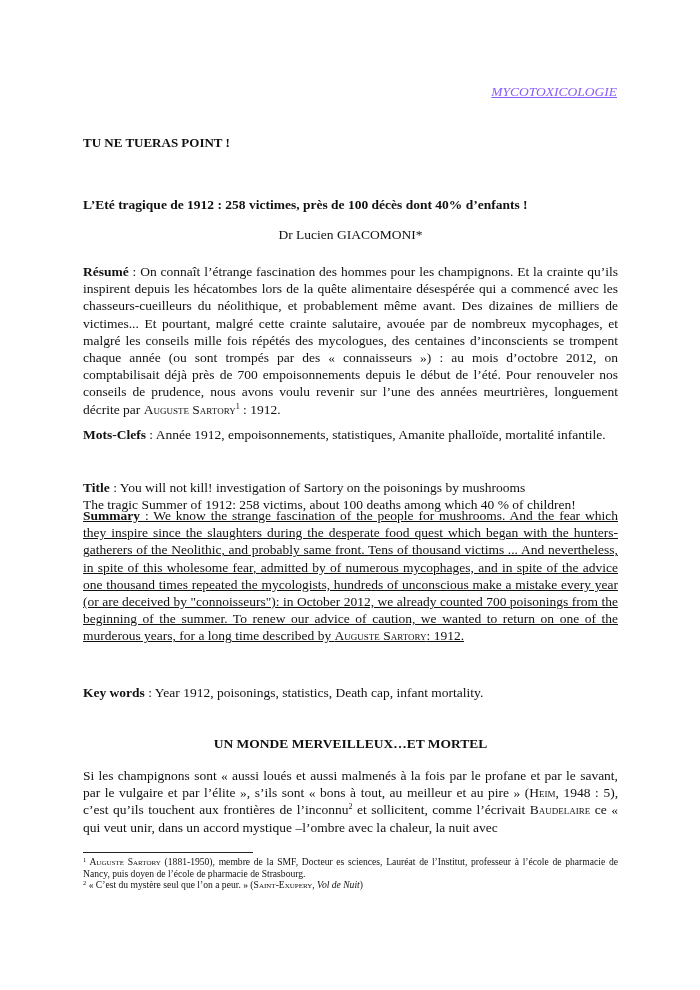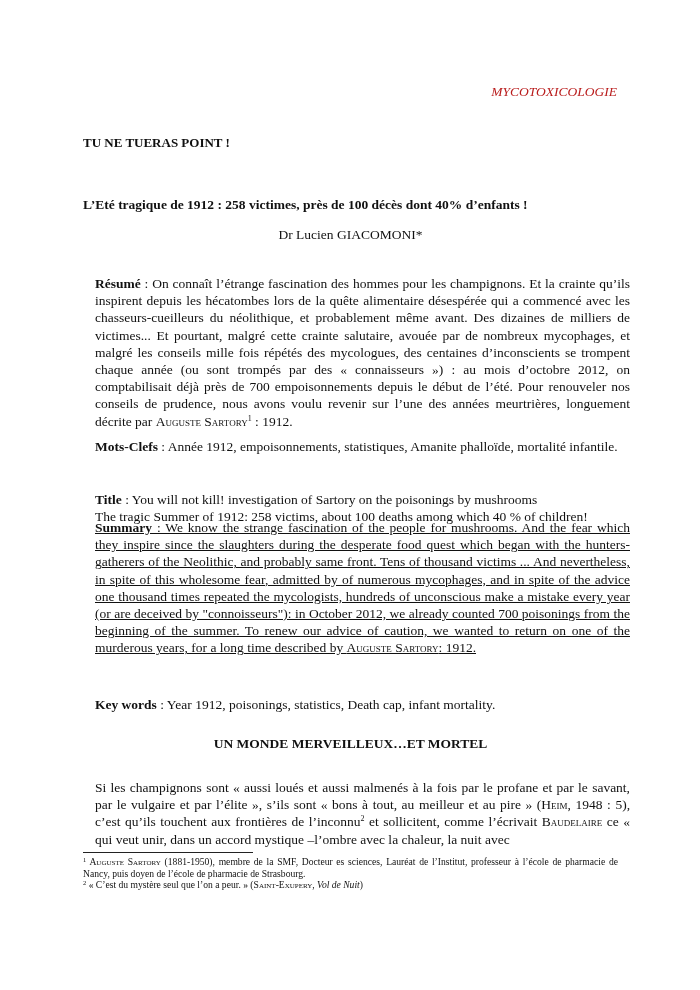--- a/index.html
+++ b/index.html
@@ -3,38 +3,38 @@
   <meta charset="utf-8">
   <style>
     html, body { margin: 0; padding: 0; background: #ffffff; }
     body {
       width: 700px; height: 990px; position: relative; overflow: hidden;
       font-family: "Liberation Serif", "DejaVu Serif", serif;
       color: #111111;
     }
     .section-label {
       position: absolute; right: 83px; top: 84px;
-      font-style: italic; font-size: 13.5px; color: #b91c1c;
+      font-style: italic; font-size: 13.5px; color: #8b5cf6; text-decoration: underline;
     }
     .title-block {
       position: absolute; left: 83px; width: 535px; top: 135px;
       text-align: left; font-weight: bold; font-size: 13px; line-height: 16px;
     }
     .subtitle {
       position: absolute; left: 83px; width: 535px; top: 197px;
       text-align: left; font-weight: bold; font-size: 13.5px;
     }
     .author {
       position: absolute; left: 83px; width: 535px; top: 227px;
       text-align: center; font-size: 13.5px;
     }
     .para {
       position: absolute; left: 83px; width: 535px;
       font-size: 13.5px; line-height: 17.2px; text-align: justify;
-      margin: 12px;
+      margin: 0;
     }
     .para b { font-weight: bold; }
     .sc { font-variant: small-caps; }
     sup { font-size: 8px; line-height: 0; vertical-align: 5px; }
     .heading2 {
       position: absolute; left: 83px; width: 535px; top: 736px;
       text-align: center; font-weight: bold; font-size: 13.5px;
     }
     .fn-rule {
       position: absolute; left: 83px; top: 852px; width: 170px; height: 0;

